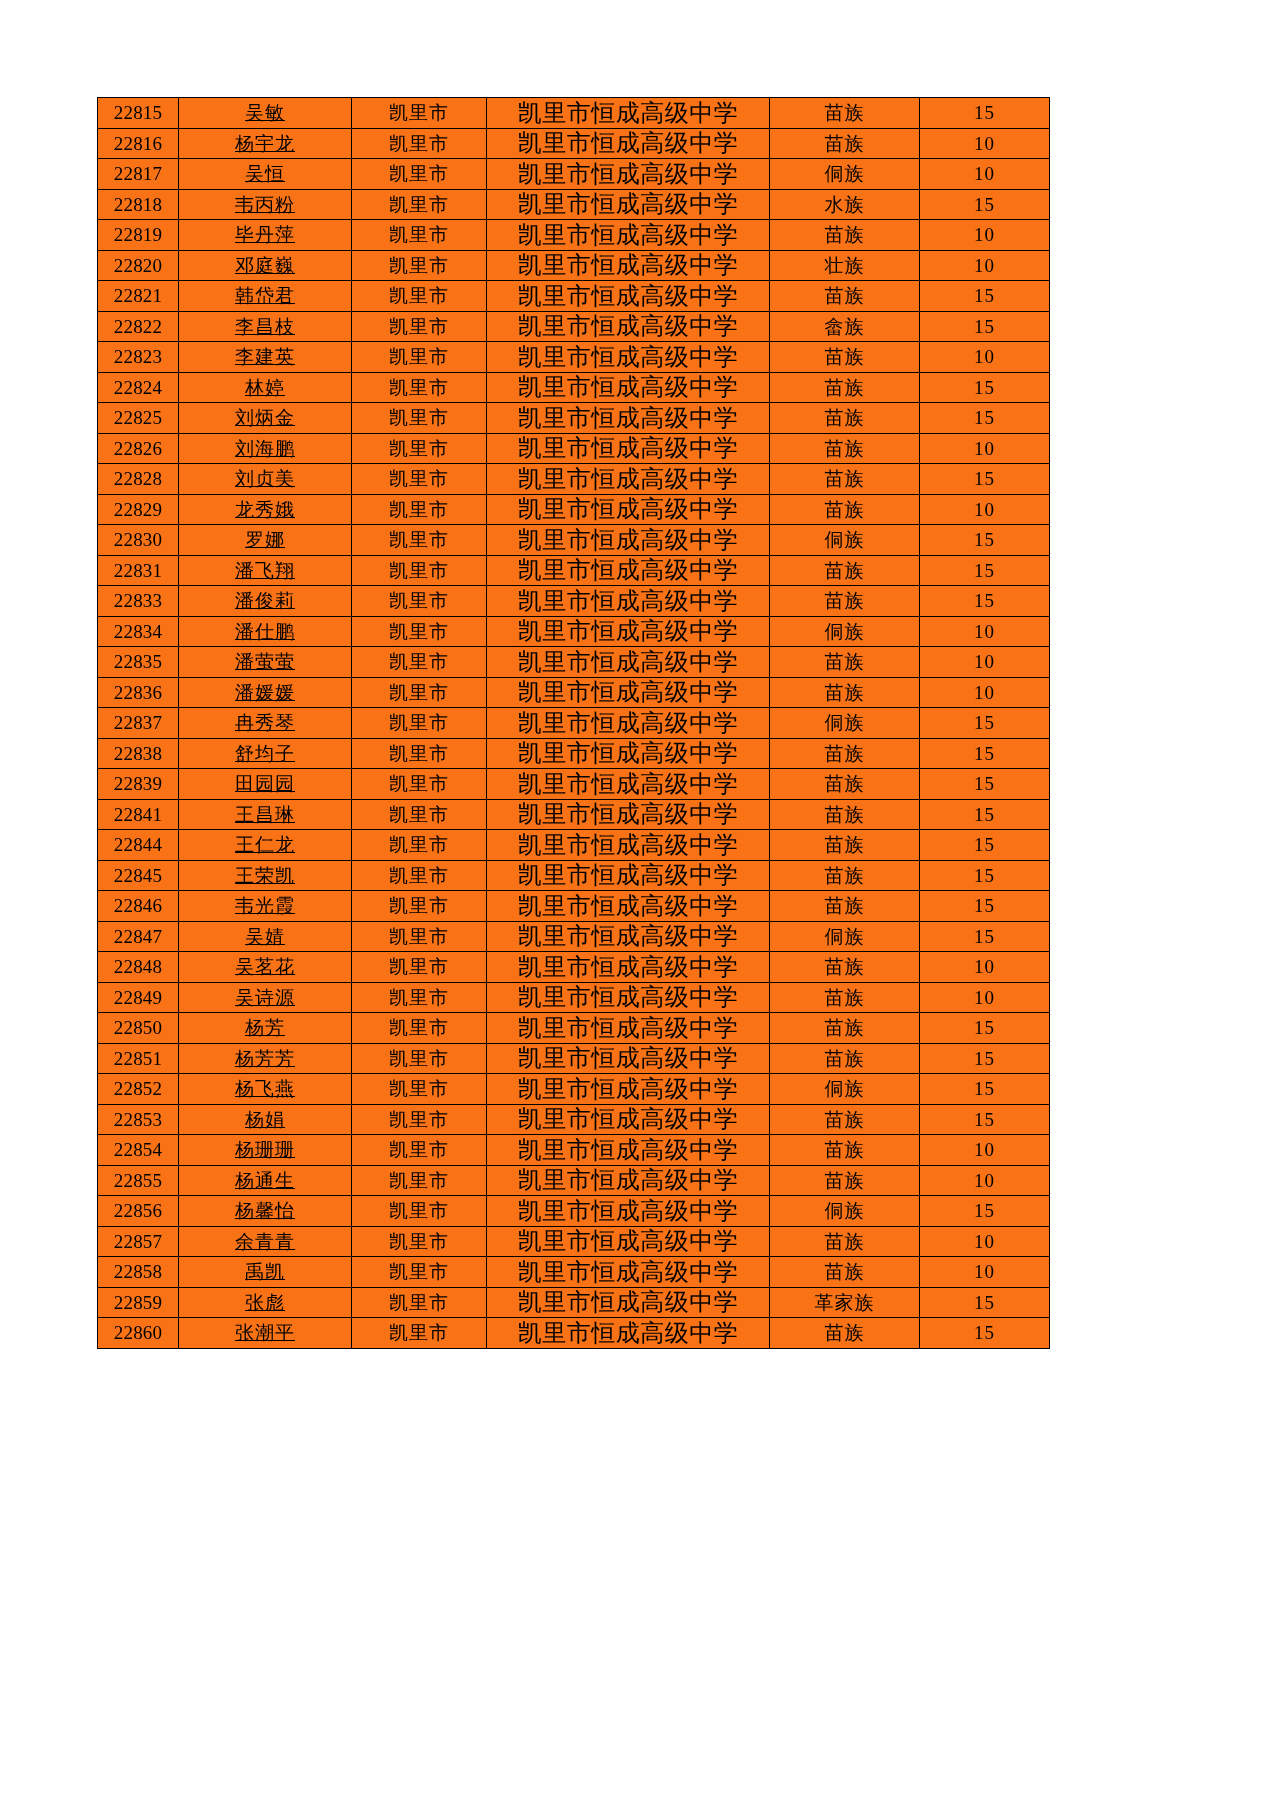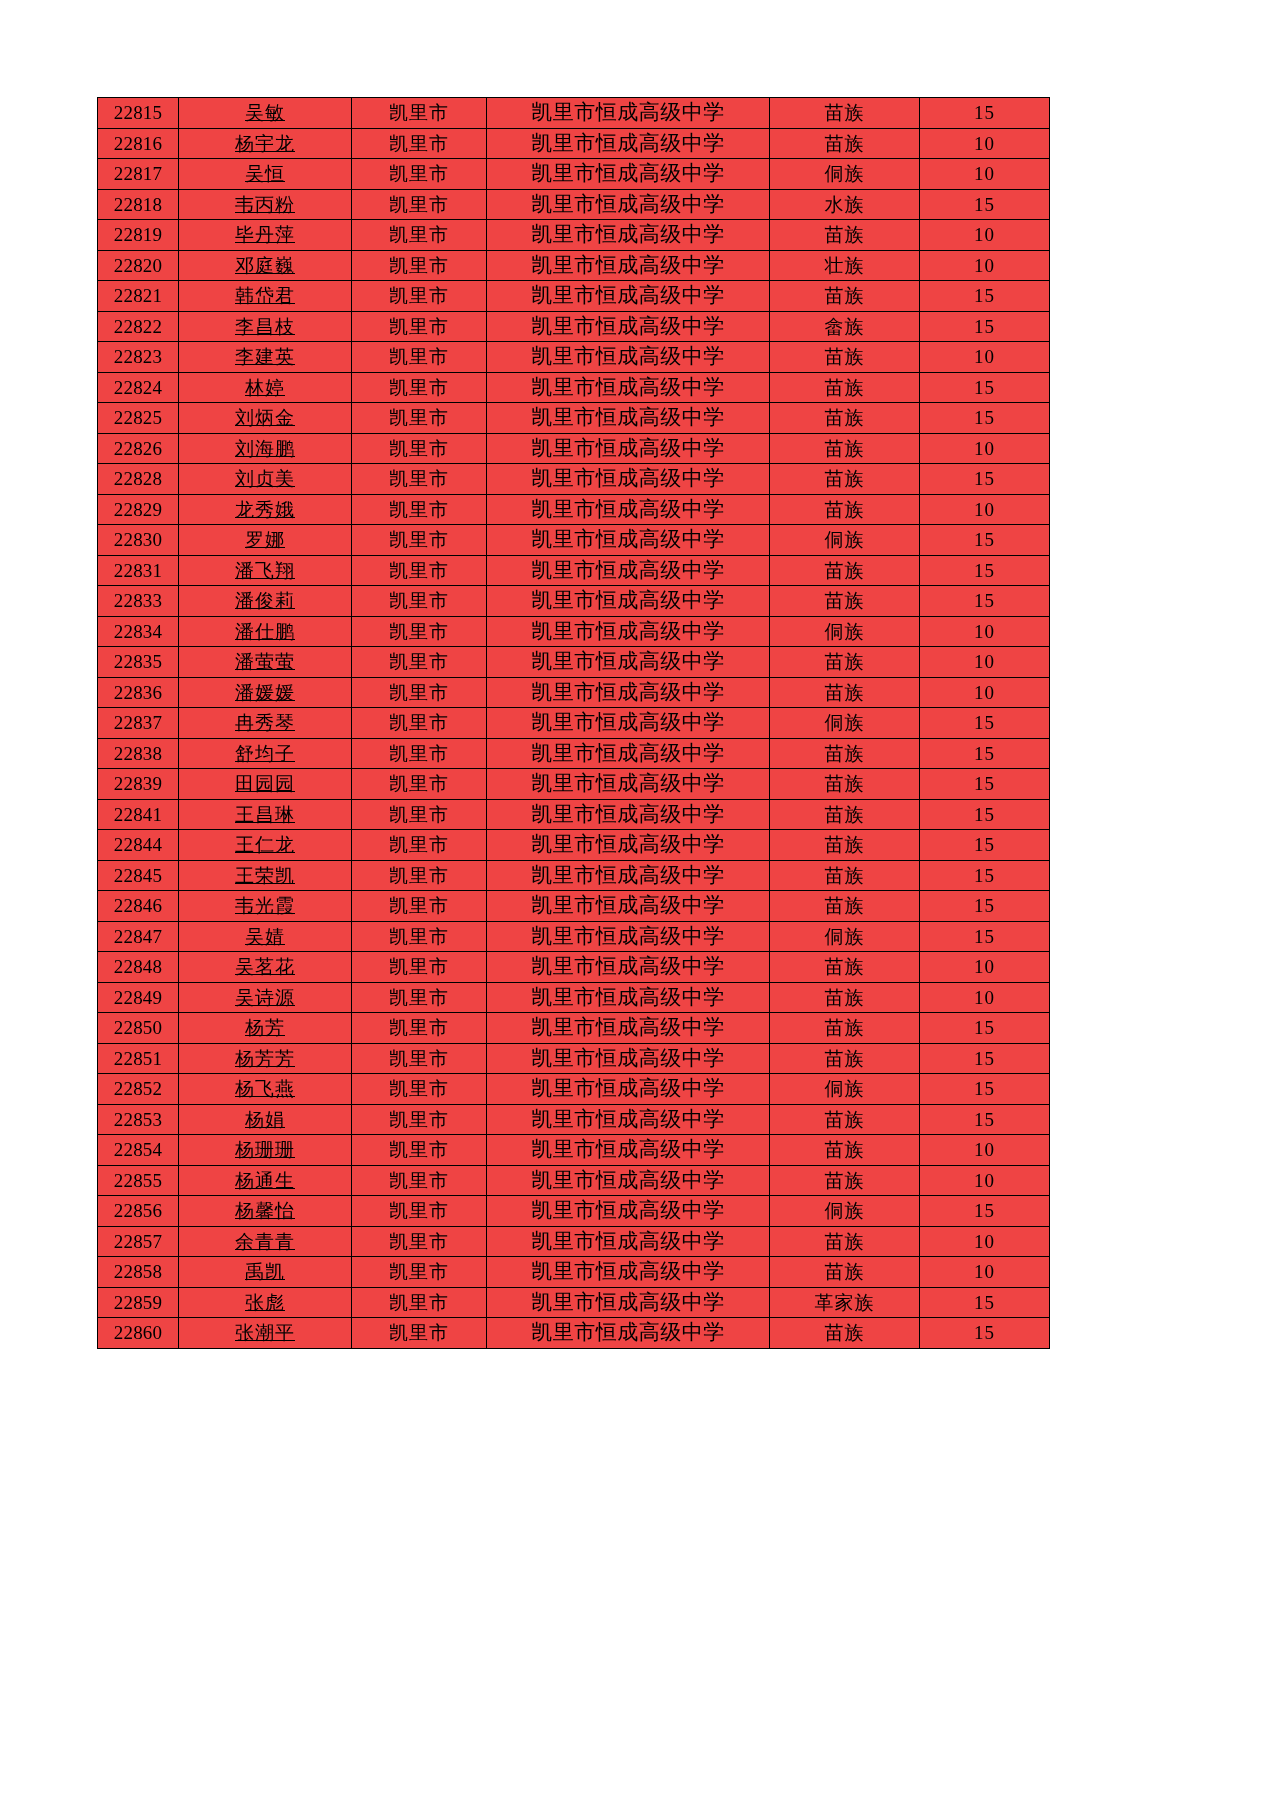--- a/index.html
+++ b/index.html
@@ -26,21 +26,21 @@
   .table-wrap {
     position: absolute;
     left: 97px;
     top: 97px;
     width: 922px;
   }
   table.roster {
     border-collapse: collapse;
     width: 922px;
     table-layout: fixed;
-    background: #ef4444;
+    background: #f97316;
   }
   table.roster td {
     border: 1px solid #000000;
     height: 29.5px;
     padding: 0 2px;
     text-align: center;
     vertical-align: middle;
     font-size: 19px;
     line-height: 1;
     white-space: nowrap;
@@ -50,21 +50,21 @@
   td.c-name    { width: 168px; text-decoration: underline; }
   td.c-city    { width: 130px; }
   td.c-school  { width: 278px; }
   td.c-ethnic  { width: 145px; }
   td.c-score   { width: 125px; font-family: "Liberation Serif", serif; letter-spacing: 1px; }
   .cjk {
     font-family: "DejaVu Sans", "Liberation Sans", sans-serif;
     font-size: 19px;
     letter-spacing: 1px;
   }
-  .c-school .cjk { font-size: 21px; letter-spacing: 0.5px; }
+  .c-school .cjk { font-size: 24px; letter-spacing: 0.5px; }
   .watermark {
     position: absolute;
     right: 70px;
     top: 1826px;
     font-family: "DejaVu Sans", "Liberation Sans", sans-serif;
     font-size: 17px;
     color: #6e6e6e;
     letter-spacing: 1px;
     white-space: nowrap;
   }

